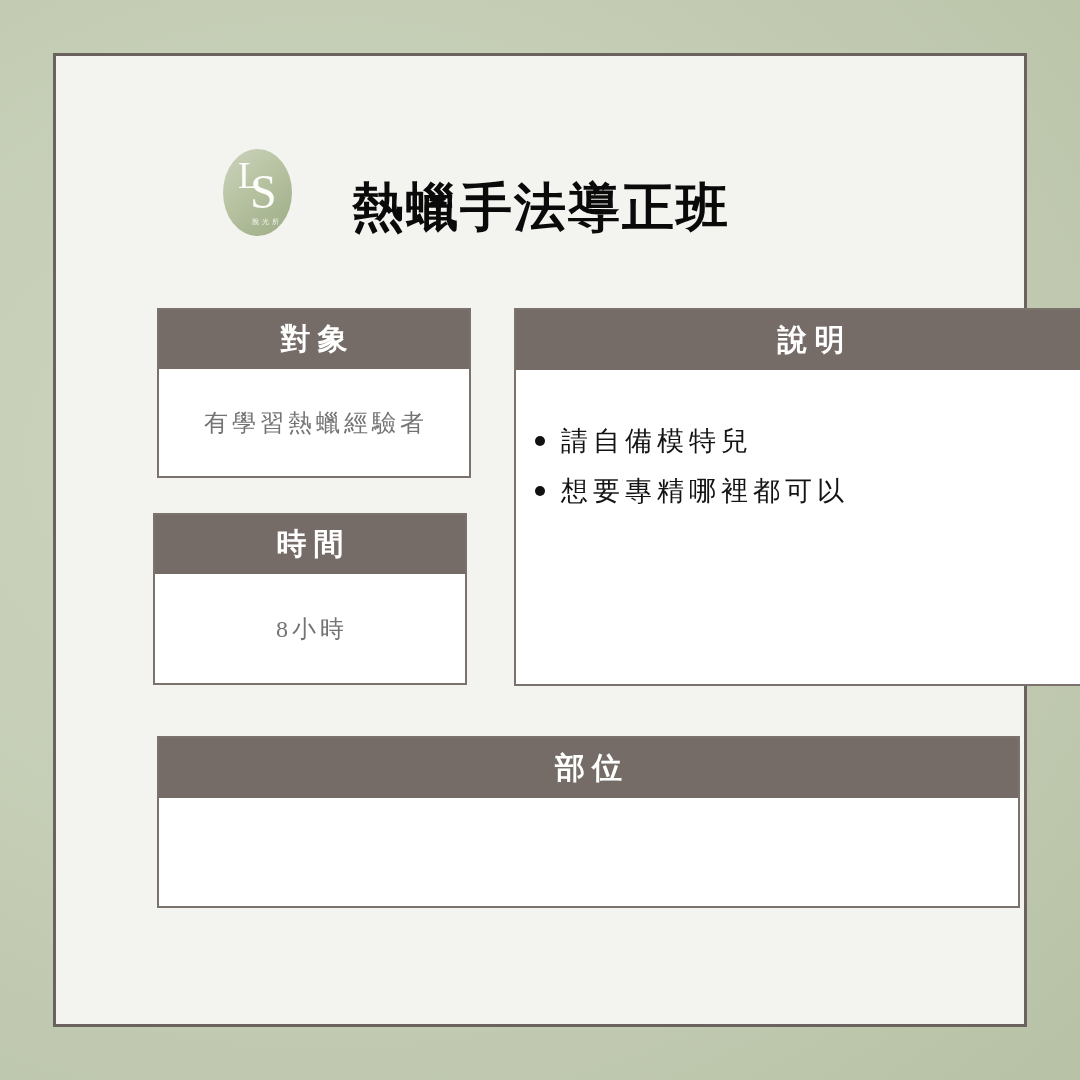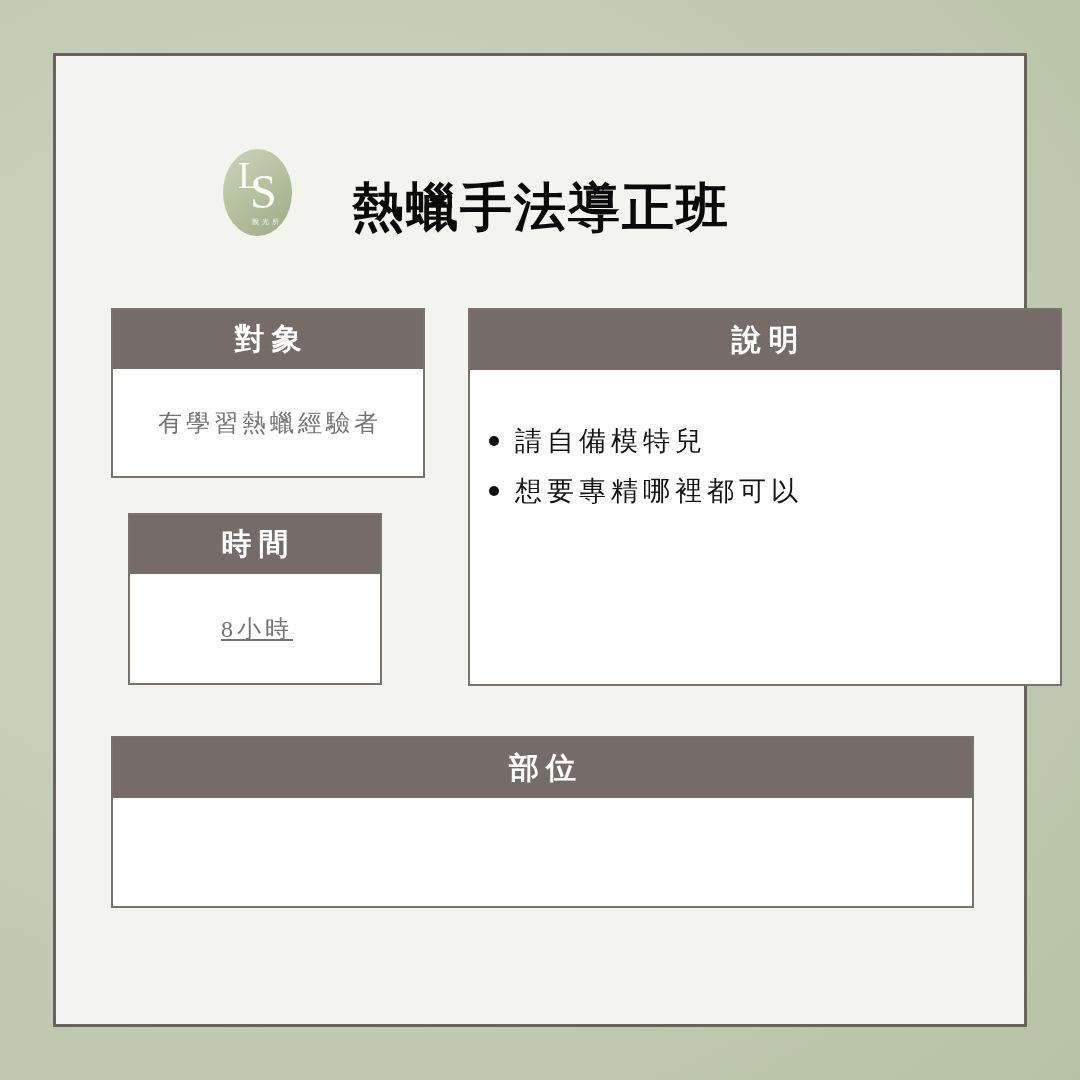--- a/index.html
+++ b/index.html
@@ -33,36 +33,37 @@
   }
   .title{
     position:absolute;left:0;top:108px;width:100%;text-align:center;
     font-size:52px;line-height:88px;font-weight:700;color:#0a0a0a;
     letter-spacing:2px;text-indent:2px;
   }
   
   .card{
     position:absolute;box-sizing:border-box;background:#ffffff;
     border:2px solid #7b726e;
+    margin-left:46px;
   }
   .card .hd{
     background:#756c68;color:#ffffff;
     display:flex;align-items:center;justify-content:center;
     font-size:30px;font-weight:700;letter-spacing:7px;text-indent:7px;
   }
   .card .bd{
     display:flex;align-items:center;justify-content:center;
     color:#737373;font-size:24px;letter-spacing:4px;text-indent:4px;
   }
   .card-target{left:55px;top:252px;width:314px;height:170px;}
   .card-target .hd{height:59px;}
   .card-target .bd{height:107px;}
-  .card-time{left:72px;top:457px;width:254px;height:172px;}
+  .card-time{left:51px;top:457px;width:314px;height:172px;}
   .card-time .hd{height:59px;}
-  .card-time .bd{height:109px;text-decoration:underline;}
+  .card-time .bd{height:109px;}
   .card-desc{left:412px;top:252px;width:594px;height:378px;}
   .card-desc .hd{height:60px;}
   .card-parts{left:55px;top:680px;width:863px;height:172px;}
   .card-parts .hd{height:60px;}
   .card-parts .bd{height:108px;}
   
   .bullets{
     list-style:none;margin:0;padding:46px 10px 0 17px;
   }
   .bullets li{

